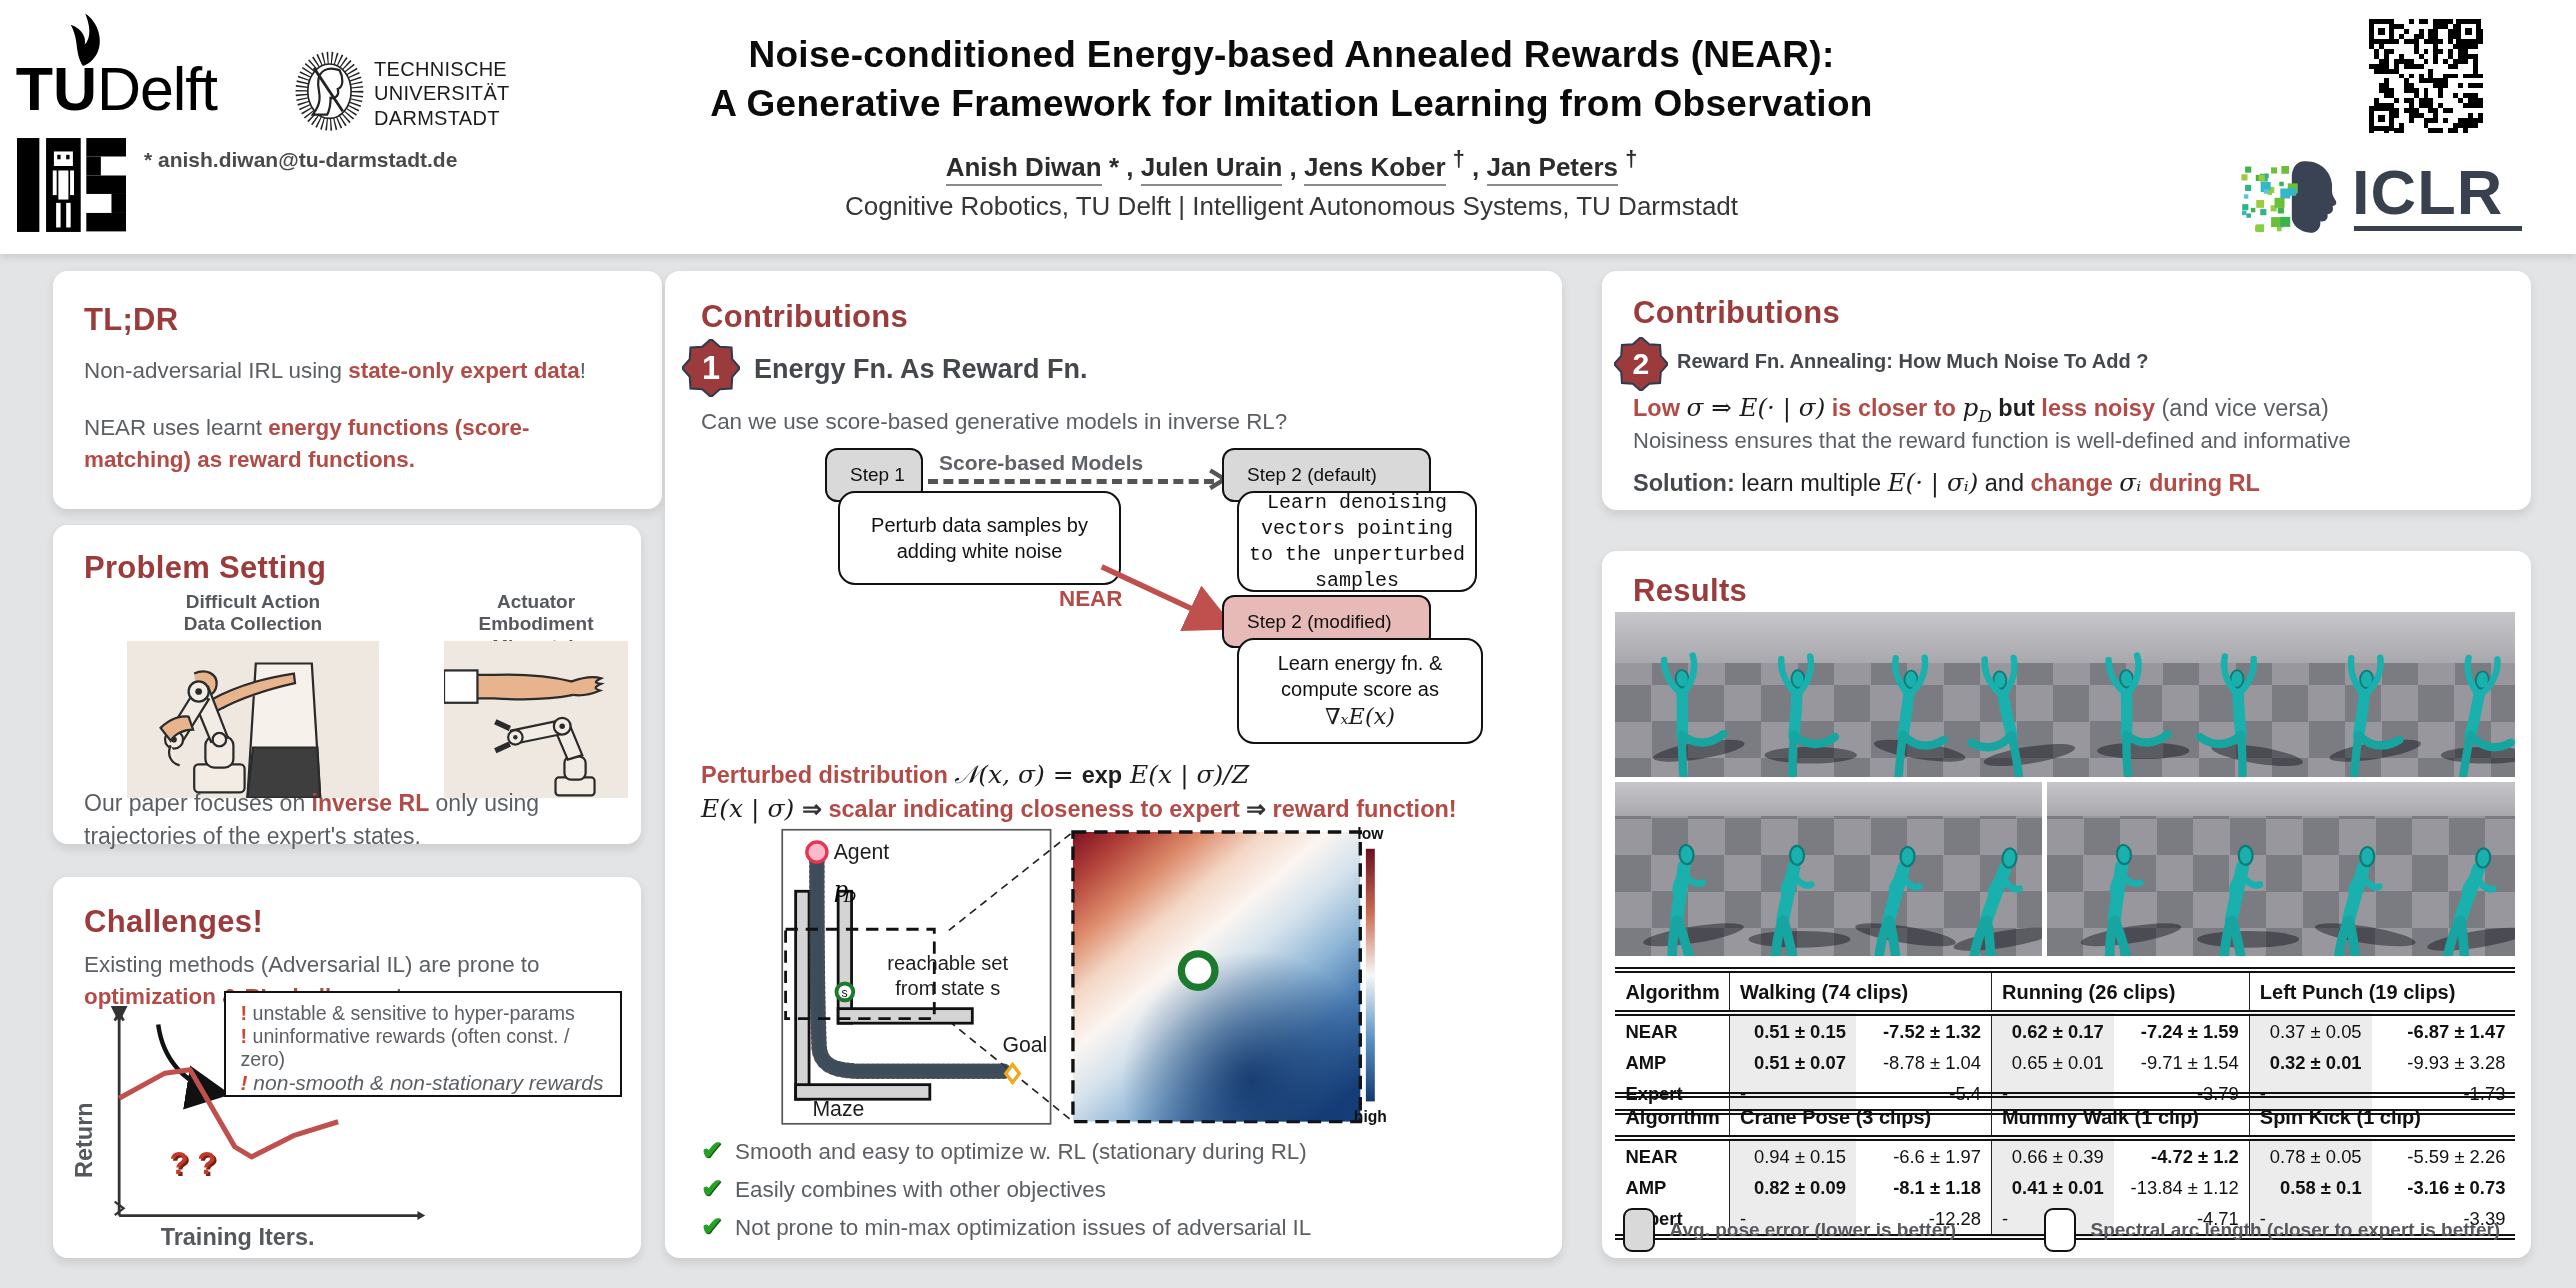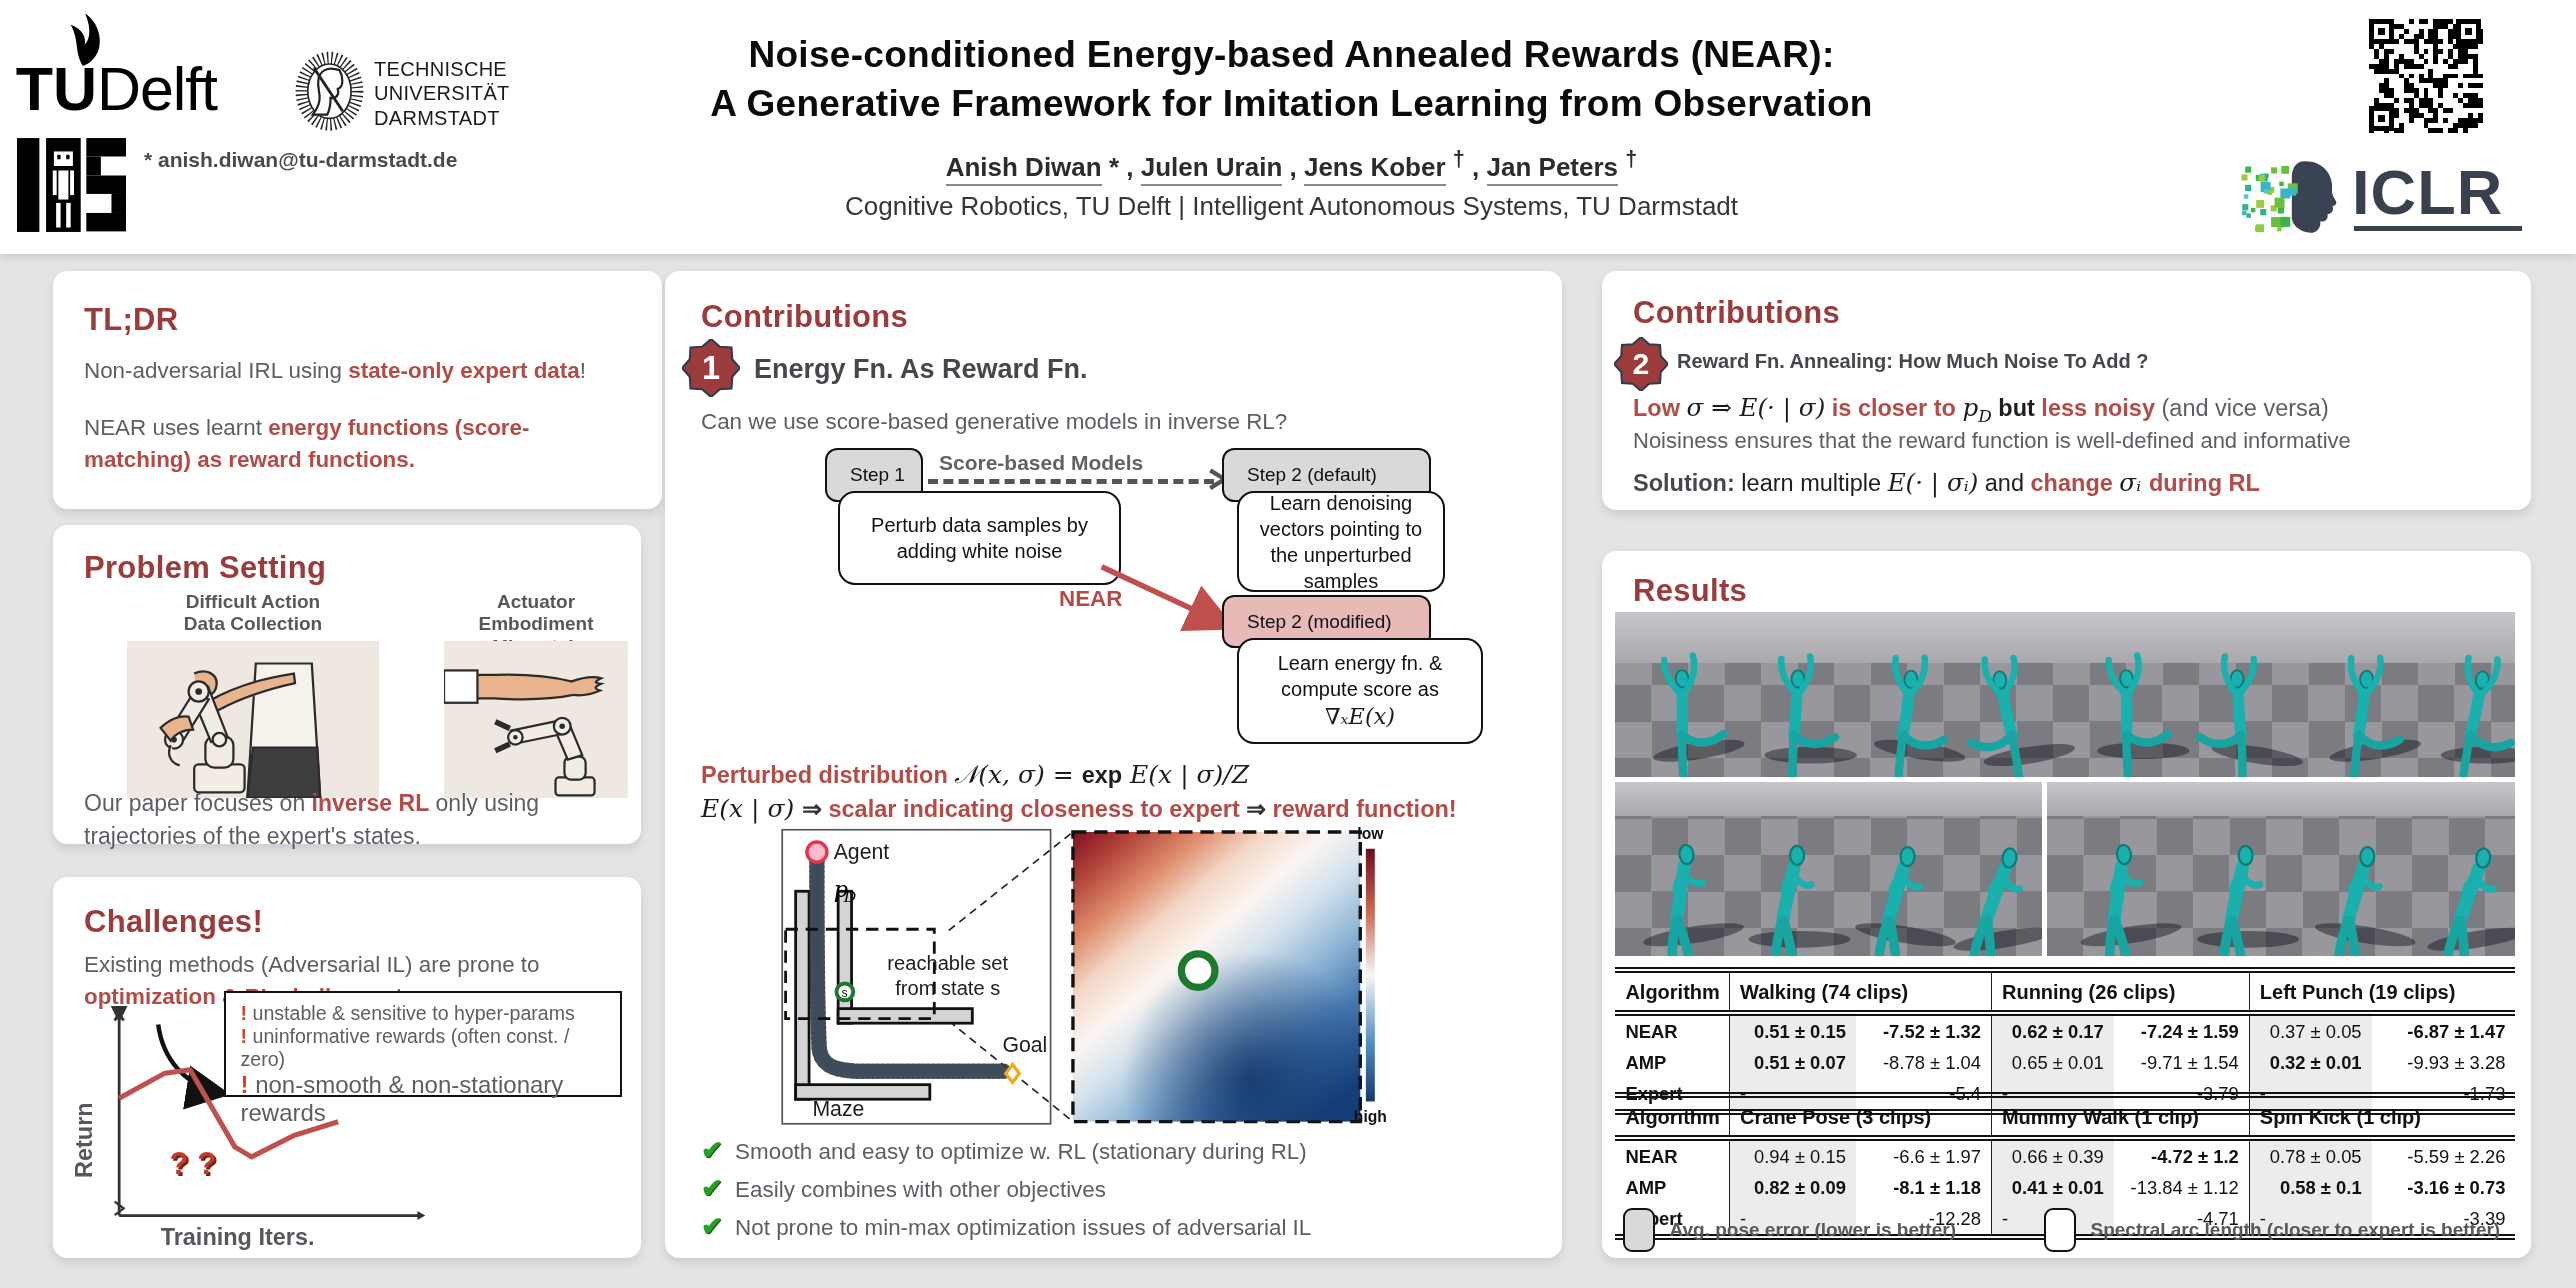--- a/index.html
+++ b/index.html
@@ -780,21 +780,21 @@
       <defs>
           <marker id="ah1" markerWidth="14" markerHeight="14" refX="9" refY="5" orient="auto">
             <path d="M0,0 L10,5 L0,10 Z" fill="#111"></path>
           </marker>
         </defs>
       <path d="M38,8 C46,68 84,120 160,132" stroke="#111" stroke-width="8" fill="none" marker-end="url(#ah1)"></path>
     </svg>
     <div style="position:absolute;left:171px;top:114px;width:398px;height:106px;border:2.8px solid #111;background:#fff;box-sizing:border-box;padding:9px 14.5px;display:flex;flex-direction:column;justify-content:space-between;">
       <div style="font-size:19.6px;color:#5b5f64;"><span style="color:#d2452f;font-weight:900;">!</span> <span>unstable &amp; sensitive to hyper-params</span></div>
       <div style="font-size:19.6px;color:#5b5f64;"><span style="color:#d2452f;font-weight:900;">!</span> <span>uninformative rewards (often const. / zero)</span></div>
-      <div style="font-size:24px;color:#5b5f64;"><span style="color:#d2452f;font-weight:900;">!</span> <span>non-smooth &amp; non-stationary rewards</span></div>
+      <div style="font-size:21px;color:#5b5f64;font-style:italic;"><span style="color:#d2452f;font-weight:900;">!</span> <span>non-smooth &amp; non-stationary rewards</span></div>
     </div>
     <svg style="position:absolute;left:17px;top:129px;" width="391" height="246" viewBox="0 0 700 440">
       <defs>
           <marker id="ah2" markerWidth="12" markerHeight="12" refX="6" refY="4" orient="auto">
             <path d="M0,0 L8,4 L0,8 Z" fill="#333"></path>
           </marker>
         </defs>
       <line x1="88" y1="20" x2="88" y2="375" stroke="#333" stroke-width="5" marker-start="url(#ah2)" transform="rotate(0)"></line>
       <path d="M80,26 L88,12 L96,26" fill="none" stroke="#333" stroke-width="5"></path>
       <path d="M80,350 L96,362 L80,374" fill="none" stroke="#333" stroke-width="4"></path>
@@ -823,21 +823,21 @@
       </div>
     <div id="sbm" style="left:274px;top:180px;">Score-based Models</div>
     <div class="dashline" style="left:263px;top:208px;width:286px;"></div>
     <svg style="position:absolute;left:543px;top:197px;" width="20" height="22.4" viewBox="0 0 36 40">
         <path d="M4,4 L30,20 L4,36" fill="none" stroke="#555" stroke-width="8"></path>
       </svg>
     <div class="stepbox" style="left:557px;top:177px;width:209px;height:54px;">
         <span>Step 2 (default)</span>
       </div>
     <div class="callout" style="left:173px;top:220px;width:283px;height:94px;">Perturb data samples by adding white noise</div>
-    <div class="callout" style="left:572px;top:220px;width:208px;height:101px;">Learn denoising vectors pointing to the unperturbed samples</div>
+    <div class="callout" style="left:572px;top:220px;width:240px;height:101px;font-family:Liberation Mono, monospace;">Learn denoising vectors pointing to the unperturbed samples</div>
     <svg style="position:absolute;left:430px;top:291px;" width="145" height="73" viewBox="0 0 260 130">
       <defs>
           <marker id="ah3" markerWidth="12" markerHeight="12" refX="7" refY="4.5" orient="auto">
             <path d="M0,0 L9,4.5 L0,9 Z" fill="#c0504d"></path>
           </marker>
         </defs>
       <line x1="12" y1="8" x2="235" y2="112" stroke="#c0504d" stroke-width="10" marker-end="url(#ah3)"></line>
     </svg>
     <div id="near-lbl" style="left:394px;top:315px;">NEAR</div>
     <div class="stepbox" style="left:557px;top:324px;width:209px;height:53px;background:#e7b9b7;">

